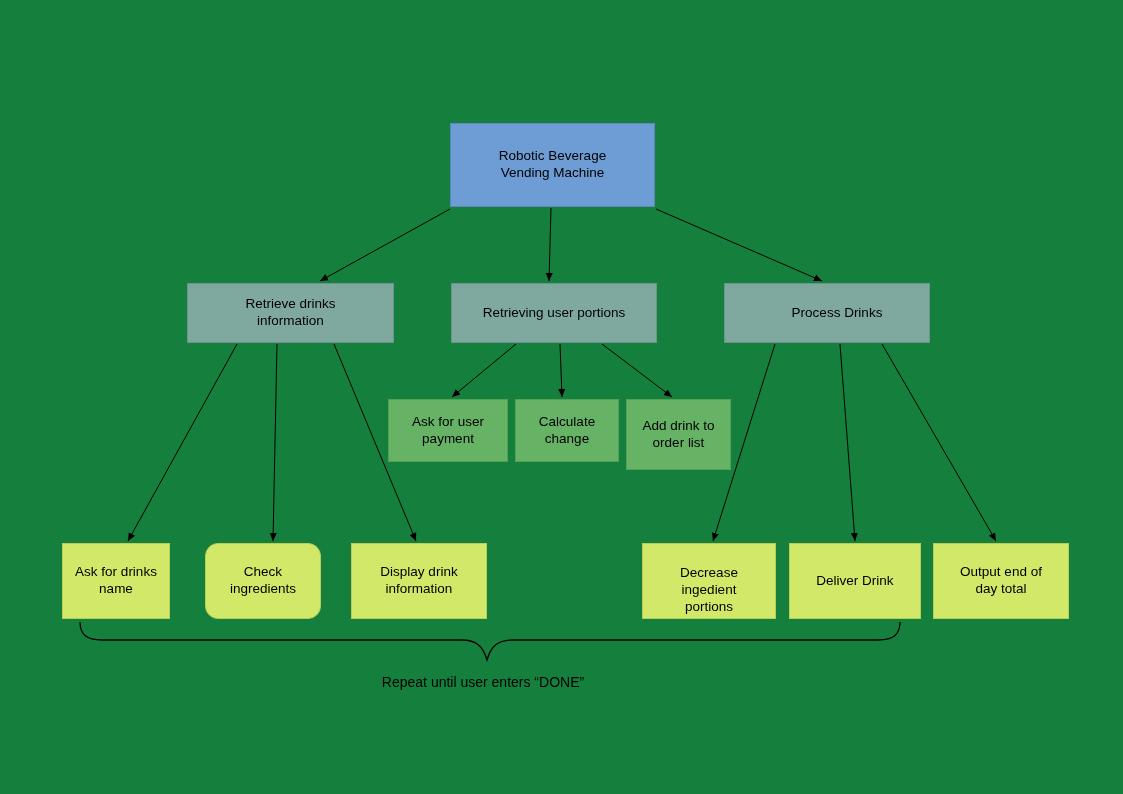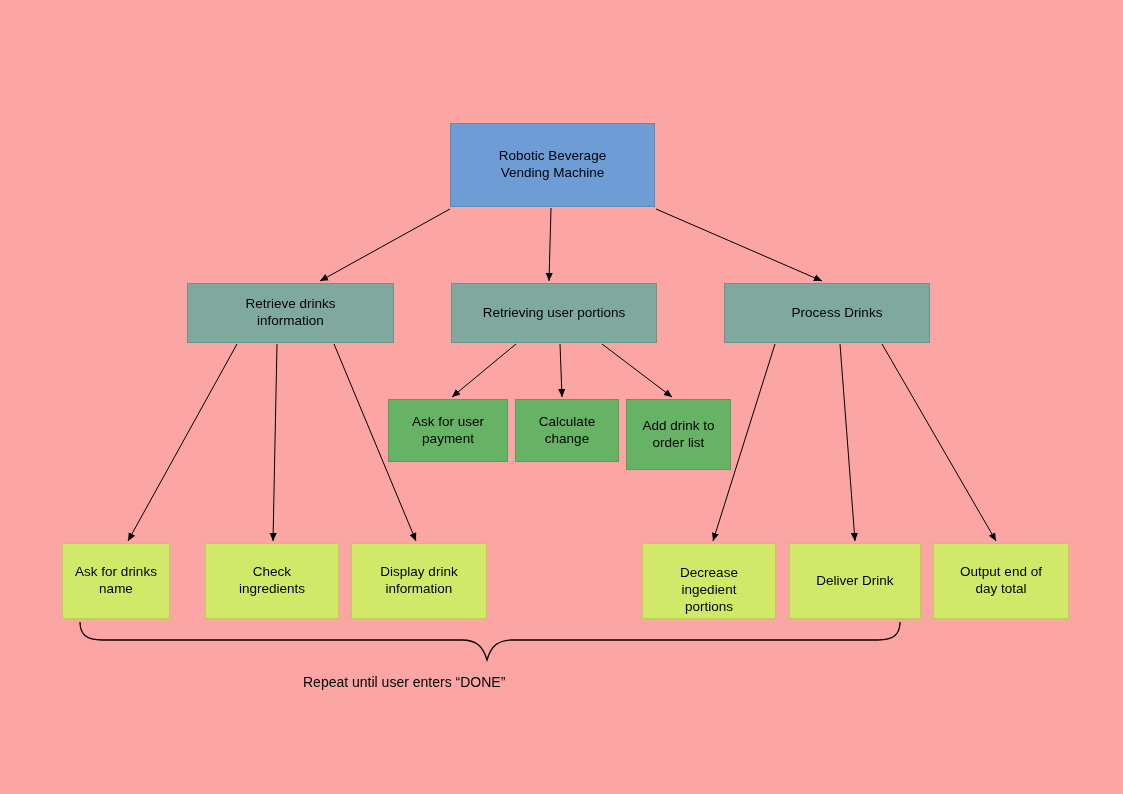--- a/index.html
+++ b/index.html
@@ -5,21 +5,21 @@
   html, body {
     margin: 0;
     padding: 0;
     background: #ffffff;
     font-family: "Liberation Sans", sans-serif;
   }
   .canvas {
     position: relative;
     width: 1123px;
     height: 794px;
-    background: #fca5a5;
+    background: #15803d;
     overflow: hidden;
   }
   .edges {
     position: absolute;
     left: 0;
     top: 0;
     pointer-events: none;
   }
   .node {
     position: absolute;
@@ -39,20 +39,21 @@
   }
   .node.lvl-root   { background: var(--root_fill);   border-color: var(--root_stroke); }
   .node.lvl-branch { background: var(--branch_fill); border-color: var(--branch_stroke); }
   .node.lvl-sub    { background: var(--sub_fill);    border-color: var(--sub_stroke); }
   .node.lvl-leaf   { background: var(--leaf_fill);   border-color: var(--leaf_stroke); }
   .caption {
     position: absolute;
     left: 303px;
     top: 674px;
     width: 360px;
+    text-align: center;
     font-size: 14px;
     color: #000000;
   }
 </style>
 </head>
 <body>
 
 <div class="canvas" style="--root_fill: #6d9dd4; --root_stroke: #5c88bb; --branch_fill: #7fa89f; --branch_stroke: #6d948c; --sub_fill: #66b366; --sub_stroke: #54a054; --leaf_fill: #d2e868; --leaf_stroke: #b8cf52; --edge: #000000;">
 
   <svg class="edges" width="1123" height="794" viewBox="0 0 1123 794">
@@ -107,21 +108,21 @@
   </div>
   <div class="node lvl-sub" style="left:626px; top:399px; width:105px; height:71px;">
     <span class="node-label">Add drink to
 order list</span>
   </div>
 
   <div class="node lvl-leaf" style="left:62px; top:543px; width:108px; height:76px;">
     <span class="node-label">Ask for drinks
 name</span>
   </div>
-  <div class="node lvl-leaf" style="left:205px; top:543px; width:134px; height:76px;">
+  <div class="node lvl-leaf" style="left:205px; top:543px; width:116px; height:76px;border-radius:13px;">
     <span class="node-label">Check
 ingredients</span>
   </div>
   <div class="node lvl-leaf" style="left:351px; top:543px; width:136px; height:76px;">
     <span class="node-label">Display drink
 information</span>
   </div>
   <div class="node lvl-leaf" style="left:642px; top:543px; width:134px; height:76px;align-items:flex-end;">
     <span class="node-label">Decrease
 ingedient

